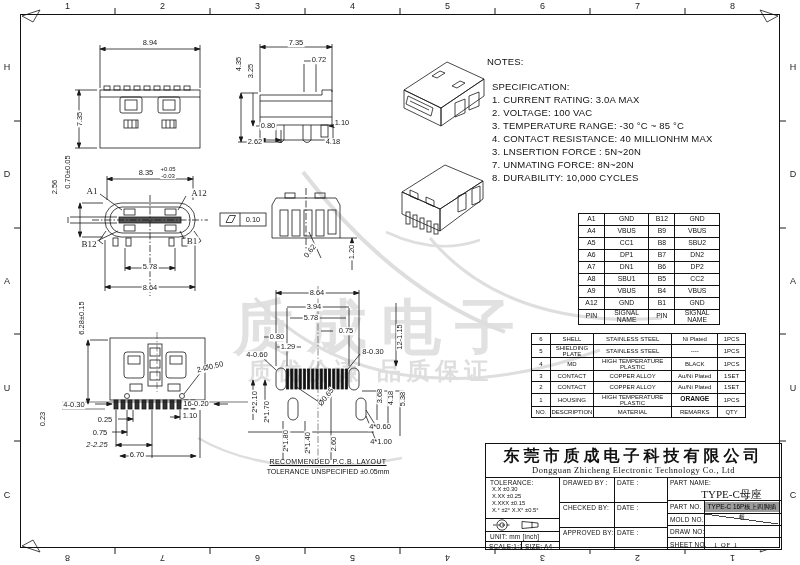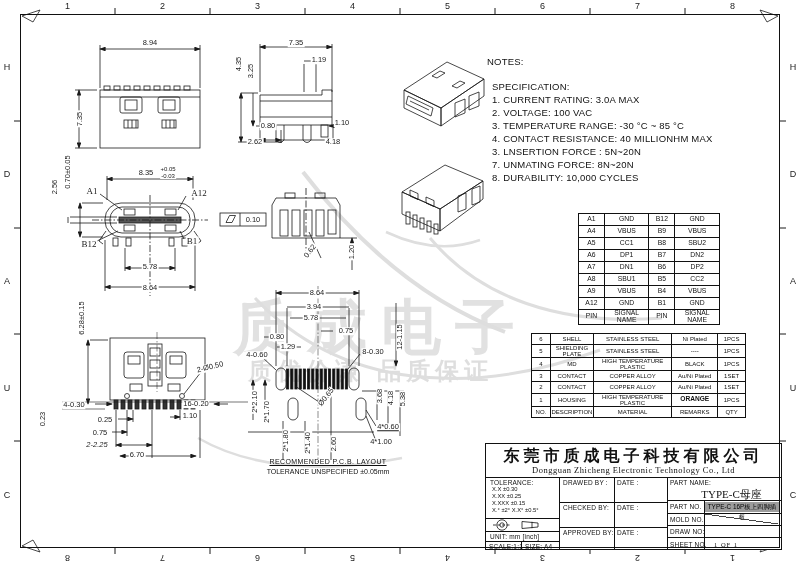--- a/index.html
+++ b/index.html
@@ -360,21 +360,21 @@
       </g>
     </g>
   </svg>
 
   <div class="dimlayer">
       <span class="dim" style="left: 150px; top: 43px; transform: translate(-50%, -50%);">8.94</span>
       <span class="dim" style="left: 80px; top: 119px; transform: translate(-50%, -50%) rotate(-90deg);">7.35</span>
     </div>
   <div class="dimlayer">
       <span class="dim" style="left: 296px; top: 43px; transform: translate(-50%, -50%);">7.35</span>
-      <span class="dim" style="left: 319px; top: 60px; transform: translate(-50%, -50%);">1.19</span>
+      <span class="dim" style="left: 319px; top: 60px; transform: translate(-50%, -50%);">0.72</span>
       <span class="dim" style="left: 239px; top: 64px; transform: translate(-50%, -50%) rotate(-90deg);">4.35</span>
       <span class="dim" style="left: 251px; top: 71px; transform: translate(-50%, -50%) rotate(-90deg);">3.25</span>
       <span class="dim" style="left: 268px; top: 126px; transform: translate(-50%, -50%);">0.80</span>
       <span class="dim" style="left: 342px; top: 123px; transform: translate(-50%, -50%);">1.10</span>
       <span class="dim" style="left: 255px; top: 142px; transform: translate(-50%, -50%);">2.62</span>
       <span class="dim" style="left: 333px; top: 142px; transform: translate(-50%, -50%);">4.18</span>
     </div>
   <div class="dimlayer">
       <span class="dim serif" style="left: 92px; top: 191px; transform: translate(-50%, -50%);">A1</span>
       <span class="dim serif" style="left: 199px; top: 193px; transform: translate(-50%, -50%);">A12</span>
@@ -417,21 +417,21 @@
       <span class="dim" style="left: 400px; top: 337px; transform: translate(-50%, -50%) rotate(-90deg);">12-1.15</span>
       <span class="dim" style="left: 326px; top: 397px; transform: translate(-50%, -50%) rotate(-52deg);">Ø0.65</span>
       <span class="dim" style="left: 255px; top: 402px; transform: translate(-50%, -50%) rotate(-90deg);">2*2.10</span>
       <span class="dim" style="left: 267px; top: 412px; transform: translate(-50%, -50%) rotate(-90deg);">2*1.70</span>
       <span class="dim" style="left: 380px; top: 396px; transform: translate(-50%, -50%) rotate(-90deg);">3.68</span>
       <span class="dim" style="left: 391px; top: 398px; transform: translate(-50%, -50%) rotate(-90deg);">4.18</span>
       <span class="dim" style="left: 403px; top: 399px; transform: translate(-50%, -50%) rotate(-90deg);">5.38</span>
       <span class="dim" style="left: 286px; top: 441px; transform: translate(-50%, -50%) rotate(-90deg);">2*1.80</span>
       <span class="dim" style="left: 308px; top: 443px; transform: translate(-50%, -50%) rotate(-90deg);">2*1.40</span>
       <span class="dim" style="left: 334px; top: 444px; transform: translate(-50%, -50%) rotate(-90deg);">2.60</span>
-      <span class="dim" style="left: 388px; top: 427px; transform: translate(-50%, -50%); text-decoration: underline;">4*0.60</span>
+      <span class="dim" style="left: 380px; top: 427px; transform: translate(-50%, -50%);">4*0.60</span>
       <span class="dim" style="left: 381px; top: 442px; transform: translate(-50%, -50%); text-align: center;">4*1.00</span>
     </div>
 
   <div class="cap u" style="left:328px;top:458px;">RECOMMENDED   P.C.B.  LAYOUT</div>
   <div class="cap" style="left:328px;top:468px;">TOLERANCE UNSPECIFIED ±0.05mm</div>
 
   <div class="notes">
     <div class="title">NOTES:</div>
     <div style="padding-left:5px;">
         <div class="li">SPECIFICATION:</div>

